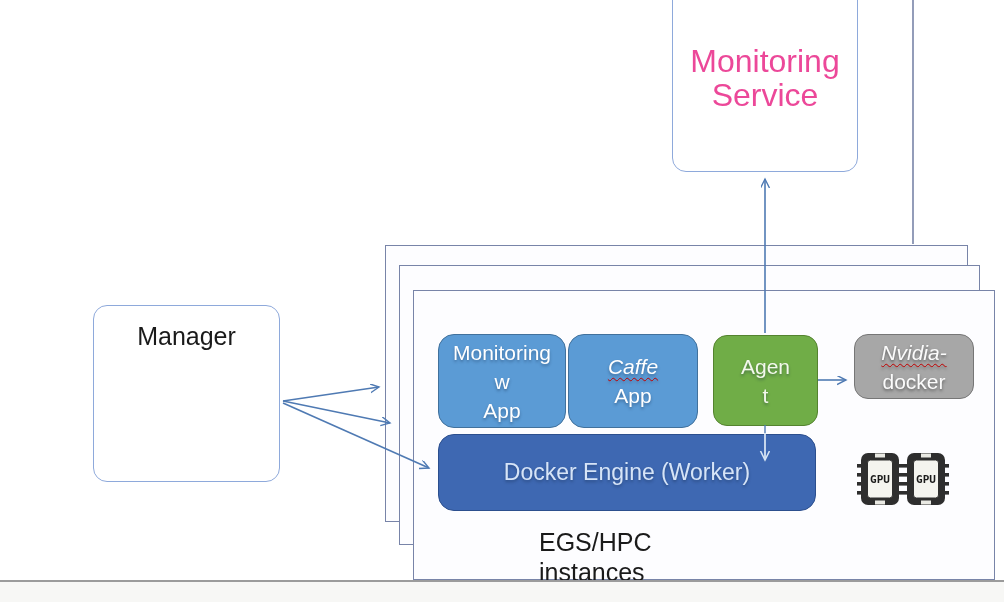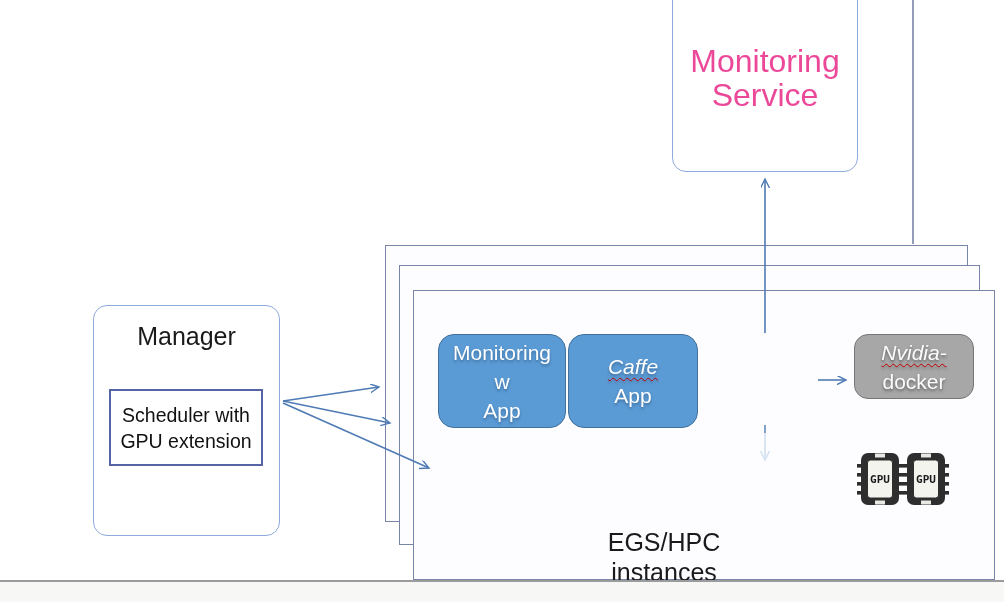--- a/index.html
+++ b/index.html
@@ -10,21 +10,21 @@
 
   
   .outline-box{position:absolute;background:#fff;border:1.6px solid #8EA9DB;border-radius:14px;box-sizing:border-box;}
   .stack-box{position:absolute;background:#fdfdff;border:1.6px solid #7884A8;box-sizing:border-box;}
 
   
   #monitoring{left:672px;top:-42px;width:186px;height:214px;display:flex;align-items:center;justify-content:center;text-align:center;padding-top:26px;}
   #monitoring .label{font-size:32px;line-height:34px;color:#ec4899;font-weight:400;}
 
   
-  #manager{left:93px;top:305px;width:187px;height:231px;}
+  #manager{left:93px;top:305px;width:187px;height:177px;}
   #manager .title{margin-top:16px;text-align:center;font-size:25px;color:#1a1a1a;font-weight:500;}
   #scheduler{position:absolute;left:15px;top:83px;width:154px;height:77px;border:2px solid #5663A5;box-sizing:border-box;display:flex;align-items:center;justify-content:center;text-align:center;}
   #scheduler .label{font-size:19.5px;line-height:26px;color:#111;}
 
   
   #stack-back{left:385px;top:245px;width:583px;height:277px;}
   #stack-middle{left:399px;top:265px;width:581px;height:280px;}
   #stack-front{left:413px;top:290px;width:582px;height:290px;}
 
   .node{position:absolute;box-sizing:border-box;display:flex;align-items:center;justify-content:center;text-align:center;color:#fff;font-weight:500;text-shadow:0 2px 3px rgba(20,40,70,.4);}
@@ -34,71 +34,74 @@
   #caffe-app{left:154px;top:43px;width:130px;height:94px;background:#5B9BD5;border:1.5px solid #41719C;border-radius:16px;}
   #agent{left:299px;top:44px;width:105px;height:91px;background:#70AD47;border:1.5px solid #54832F;border-radius:14px;color:#f3f8ec;}
   #nvidia-docker{left:440px;top:43px;width:120px;height:65px;background:#A7A7A7;border:1.5px solid #767676;border-radius:14px;color:#fbfbfb;text-shadow:0 2px 3px rgba(40,40,40,.55);}
   #docker-engine{left:24px;top:143px;width:378px;height:77px;background:#3E68B2;border:1.8px solid #2C4F8E;border-radius:16px;color:#D6E4F7;}
   #docker-engine .label{font-size:23px;}
 
   .misspell{text-decoration-line:underline;text-decoration-style:wavy;text-decoration-color:#C00000;text-decoration-thickness:1px;text-underline-offset:3px;font-style:italic;}
 
   #gpu-group{position:absolute;left:443px;top:160px;display:flex;gap:0;}
 
-  #instances-caption{position:absolute;left:125px;top:236px;width:250px;text-align:center;font-size:25px;line-height:30px;color:#1a1a1a;}
+  #instances-caption{position:absolute;left:125px;top:236px;width:250px;font-size:25px;line-height:30px;color:#1a1a1a;}
 
   
   #overlay{position:absolute;left:0;top:0;pointer-events:none;}
 
   
   #bottom-strip{position:absolute;left:0;top:582px;width:1004px;height:20px;background:#f7f7f5;}
 </style>
 </head>
 <body>
 
 <div id="stage">
 
   <div id="monitoring" class="outline-box">
     <div class="label pre">Monitoring
 Service</div>
   </div>
 
   <div id="manager" class="outline-box">
     <div class="title">Manager</div>
-    <div id="scheduler">
-      <div class="label pre">Scheduler with
-GPU extension</div>
-    </div>
   </div>
 
   <div id="stack-back" class="stack-box"></div>
   <div id="stack-middle" class="stack-box"></div>
   <div id="stack-front" class="stack-box">
 
     <div id="tensorflow-app" class="node">
       <div class="label pre">Monitoring
 w
 App</div>
     </div>
 
     <div id="caffe-app" class="node">
       <div class="label">
         <span class="misspell">Caffe</span><br>
         <span>App</span>
       </div>
     </div>
 
+    <div id="agent" class="node">
+      <div class="label pre">Agen
+t</div>
+    </div>
 
     <div id="nvidia-docker" class="node">
       <div class="label">
         <span class="misspell">Nvidia-</span><br>
         <span>docker</span>
       </div>
     </div>
 
+    <div id="docker-engine" class="node">
+      <div class="label">Docker Engine (Worker)</div>
+    </div>
 
     <div id="gpu-group">
       <svg width="46" height="56" viewBox="0 0 46 56">
         <g fill="#2e2e2e">
           <rect x="0" y="13" width="6" height="3.6"></rect>
             <rect x="0" y="22" width="6" height="3.6"></rect>
             <rect x="0" y="31" width="6" height="3.6"></rect>
             <rect x="0" y="40" width="6" height="3.6"></rect>
           <rect x="40" y="13" width="6" height="3.6"></rect>
             <rect x="40" y="22" width="6" height="3.6"></rect>

